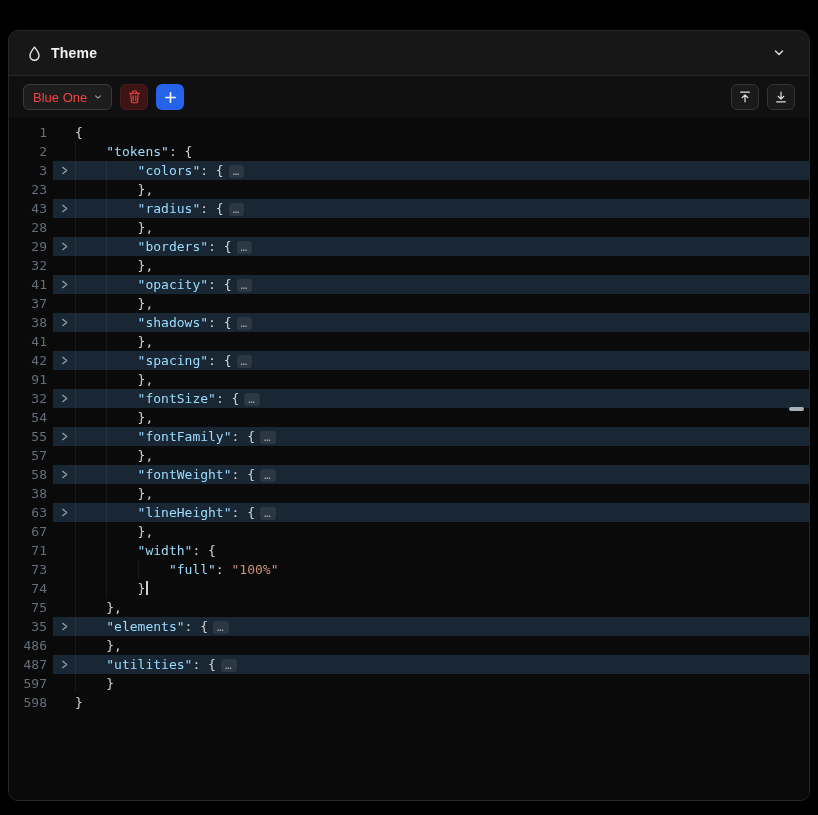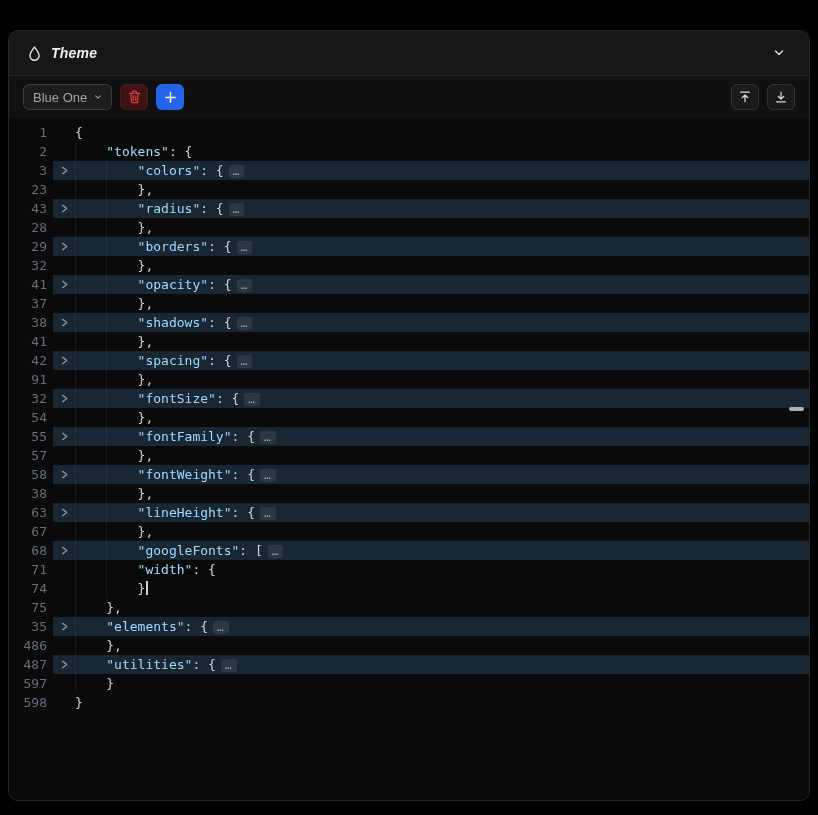--- a/index.html
+++ b/index.html
@@ -2,28 +2,28 @@
 <html><head>
 <meta charset="utf-8">
 <style>
   html,body{margin:0;padding:0;background:#000;}
   body{width:818px;height:815px;position:relative;font-family:"Liberation Sans",sans-serif;overflow:hidden;}
 
   .window{position:absolute;left:8px;top:30px;width:802px;height:771px;box-sizing:border-box;
     background:#0c0c0c;border:1px solid #272727;border-radius:10px;overflow:hidden;}
 
   
-  .hdr{height:44px;display:flex;align-items:center;padding:0 18px;background:#171717;border-bottom:1px solid #262626;font-style:italic;}
+  .hdr{height:44px;display:flex;align-items:center;padding:0 18px;background:#171717;border-bottom:1px solid #262626;}
   .hdr-title{color:#f2f2f2;font-weight:700;font-size:14px;margin-left:9px;letter-spacing:.2px;}
   .hdr-collapse{margin-left:auto;width:24px;height:24px;display:flex;align-items:center;justify-content:center;
     border-radius:5px;cursor:pointer;}
 
   
   .tbar{height:42px;display:flex;align-items:center;gap:8px;padding:0 14px;background:#101010;}
-  .select{display:flex;align-items:center;gap:7px;background:#1d1d1d;border:1px solid #3a3a3a;color:#a3a3a3;
+  .select{display:flex;align-items:center;gap:7px;background:#1d1d1d;border:1px solid #3a3a3a;color:#ef4444;
     font-size:13px;padding:4px 9px;border-radius:6px;cursor:pointer;height:26px;box-sizing:border-box;}
   .btn{width:28px;height:26px;display:flex;align-items:center;justify-content:center;border-radius:6px;
     border:1px solid transparent;cursor:pointer;box-sizing:border-box;}
   .btn-danger{background:#3d1414;border-color:#4d1a1a;}
   .btn-primary{background:#2563eb;}
   .btn-ghost{background:#1a1a1a;border-color:#343434;}
   .tbar-right{margin-left:auto;display:flex;gap:8px;}
 
   
   .editor{position:relative;height:685px;background:#0a0a0a;padding-top:5px;box-sizing:border-box;
@@ -296,36 +296,32 @@
             <div class="code"><span class="ind"></span><span class="ind"></span><span class="tk-k">"lineHeight"</span><span class="tk-p">: {</span><span class="tk-e">…</span></div>
           </div>
         </div>
         <div class="line">
           <div class="gnum">67</div>
           <div class="lright">
             <div class="gfold"></div>
             <div class="code"><span class="ind"></span><span class="ind"></span><span class="tk-p">},</span></div>
           </div>
         </div>
-        <div class="line hl">
-          <div class="gnum">68</div>
-          <div class="lright">
-            <div class="gfold">
-              <svg width="9" height="9" viewBox="0 0 10 10">
-                <path d="M3 1.5 L7.5 5 L3 8.5" fill="none" stroke="#97a1ad" stroke-width="1.4" stroke-linecap="round" stroke-linejoin="round"></path>
-              </svg>
-            </div>
-            <div class="code"><span class="ind"></span><span class="ind"></span><span class="tk-k">"googleFonts"</span><span class="tk-p">: [</span><span class="tk-e">…</span></div>
-          </div>
-        </div>
         <div class="line">
           <div class="gnum">71</div>
           <div class="lright">
             <div class="gfold"></div>
             <div class="code"><span class="ind"></span><span class="ind"></span><span class="tk-k">"width"</span><span class="tk-p">: {</span></div>
+          </div>
+        </div>
+        <div class="line">
+          <div class="gnum">73</div>
+          <div class="lright">
+            <div class="gfold"></div>
+            <div class="code"><span class="ind"></span><span class="ind"></span><span class="ind"></span><span class="tk-k">"full"</span><span class="tk-p">: </span><span class="tk-s">"100%"</span></div>
           </div>
         </div>
         <div class="line">
           <div class="gnum">74</div>
           <div class="lright">
             <div class="gfold"></div>
             <div class="code"><span class="ind"></span><span class="ind"></span><span class="tk-p">}</span><span class="caret"></span></div>
           </div>
         </div>
         <div class="line">

